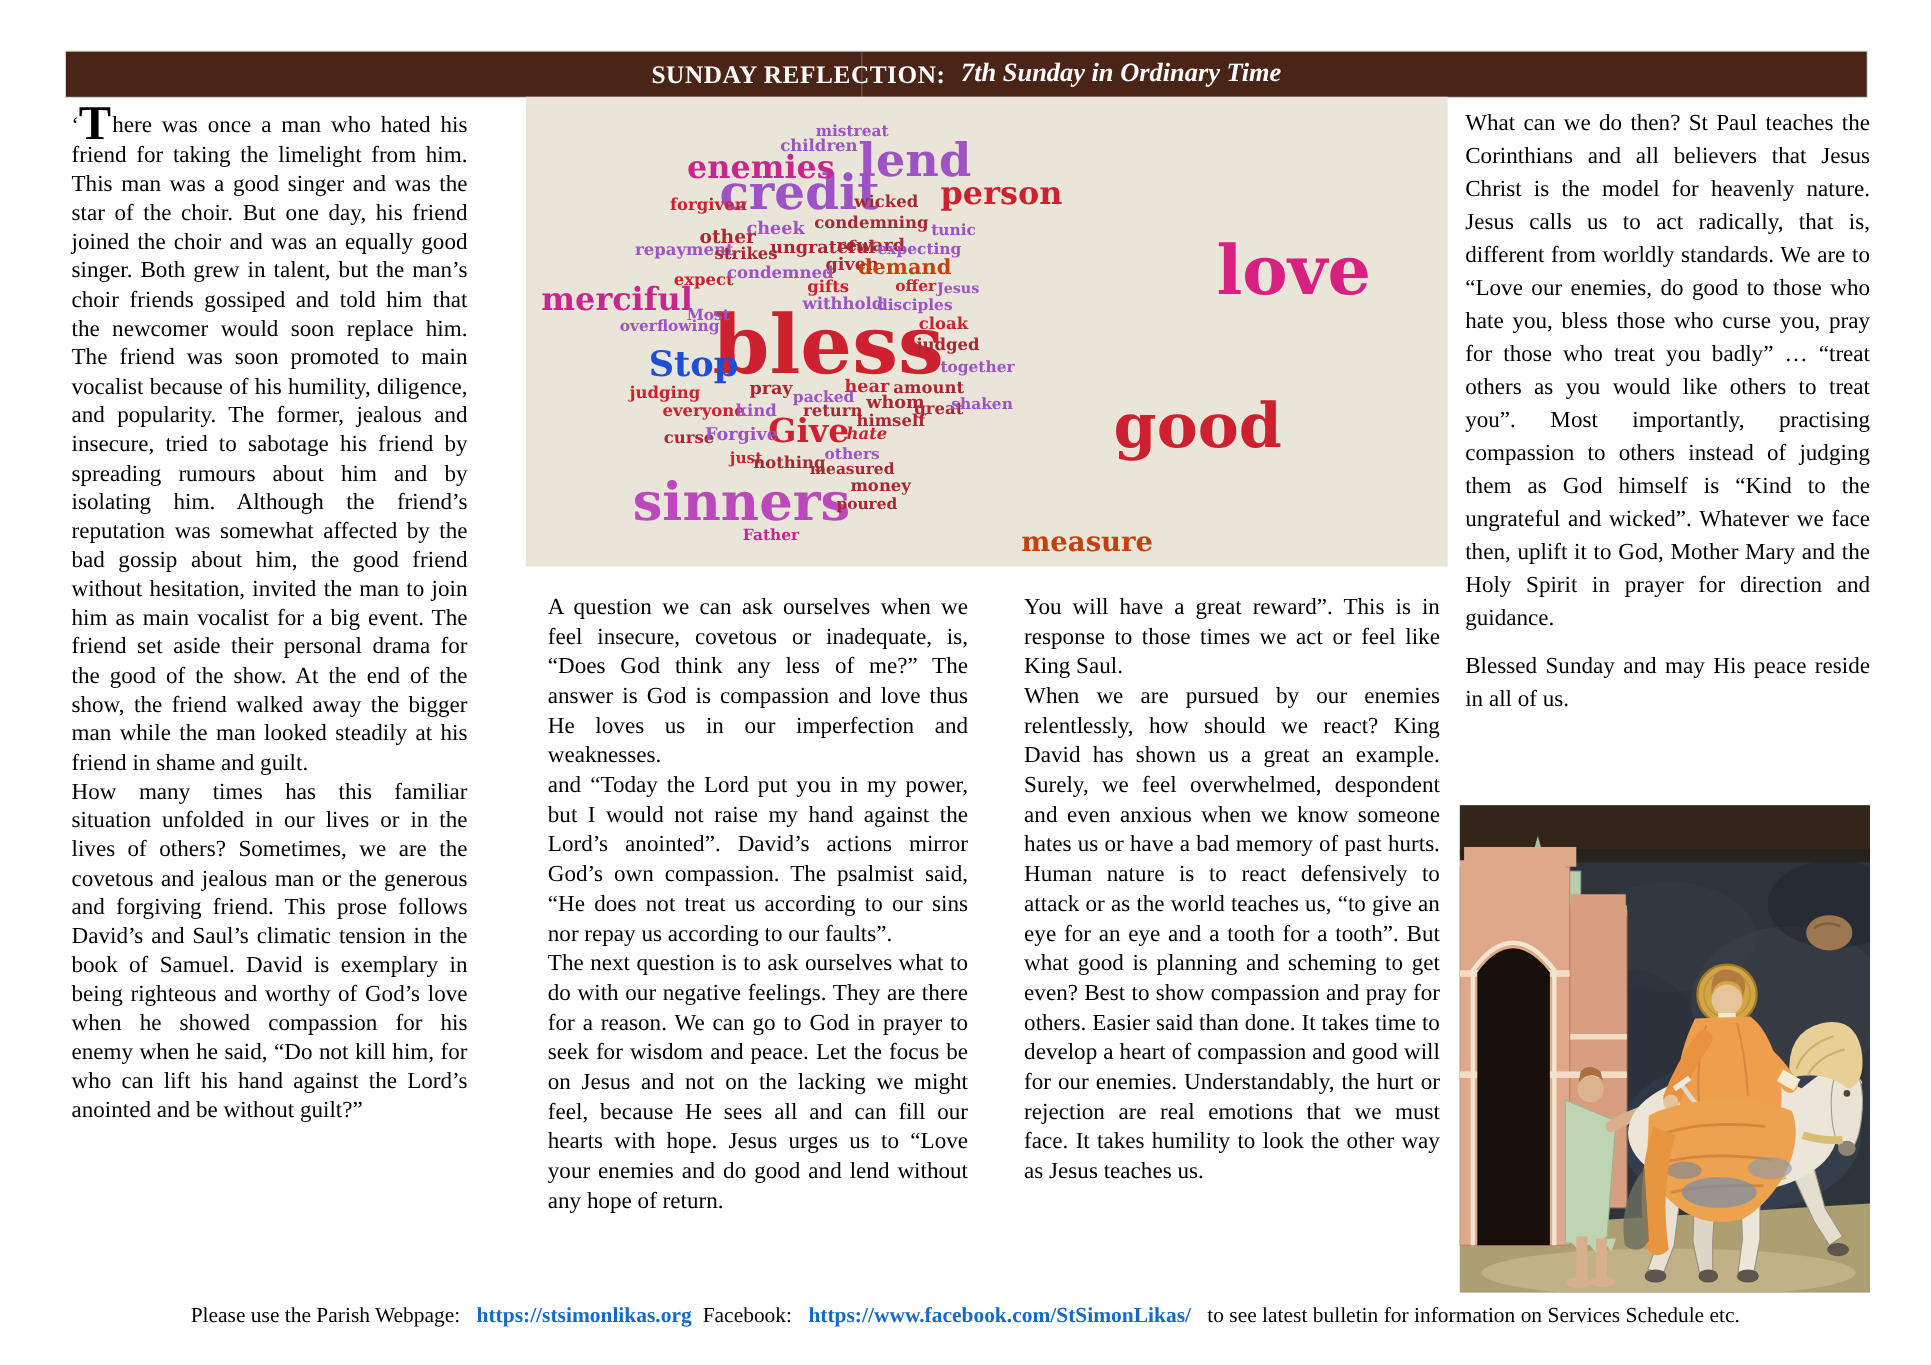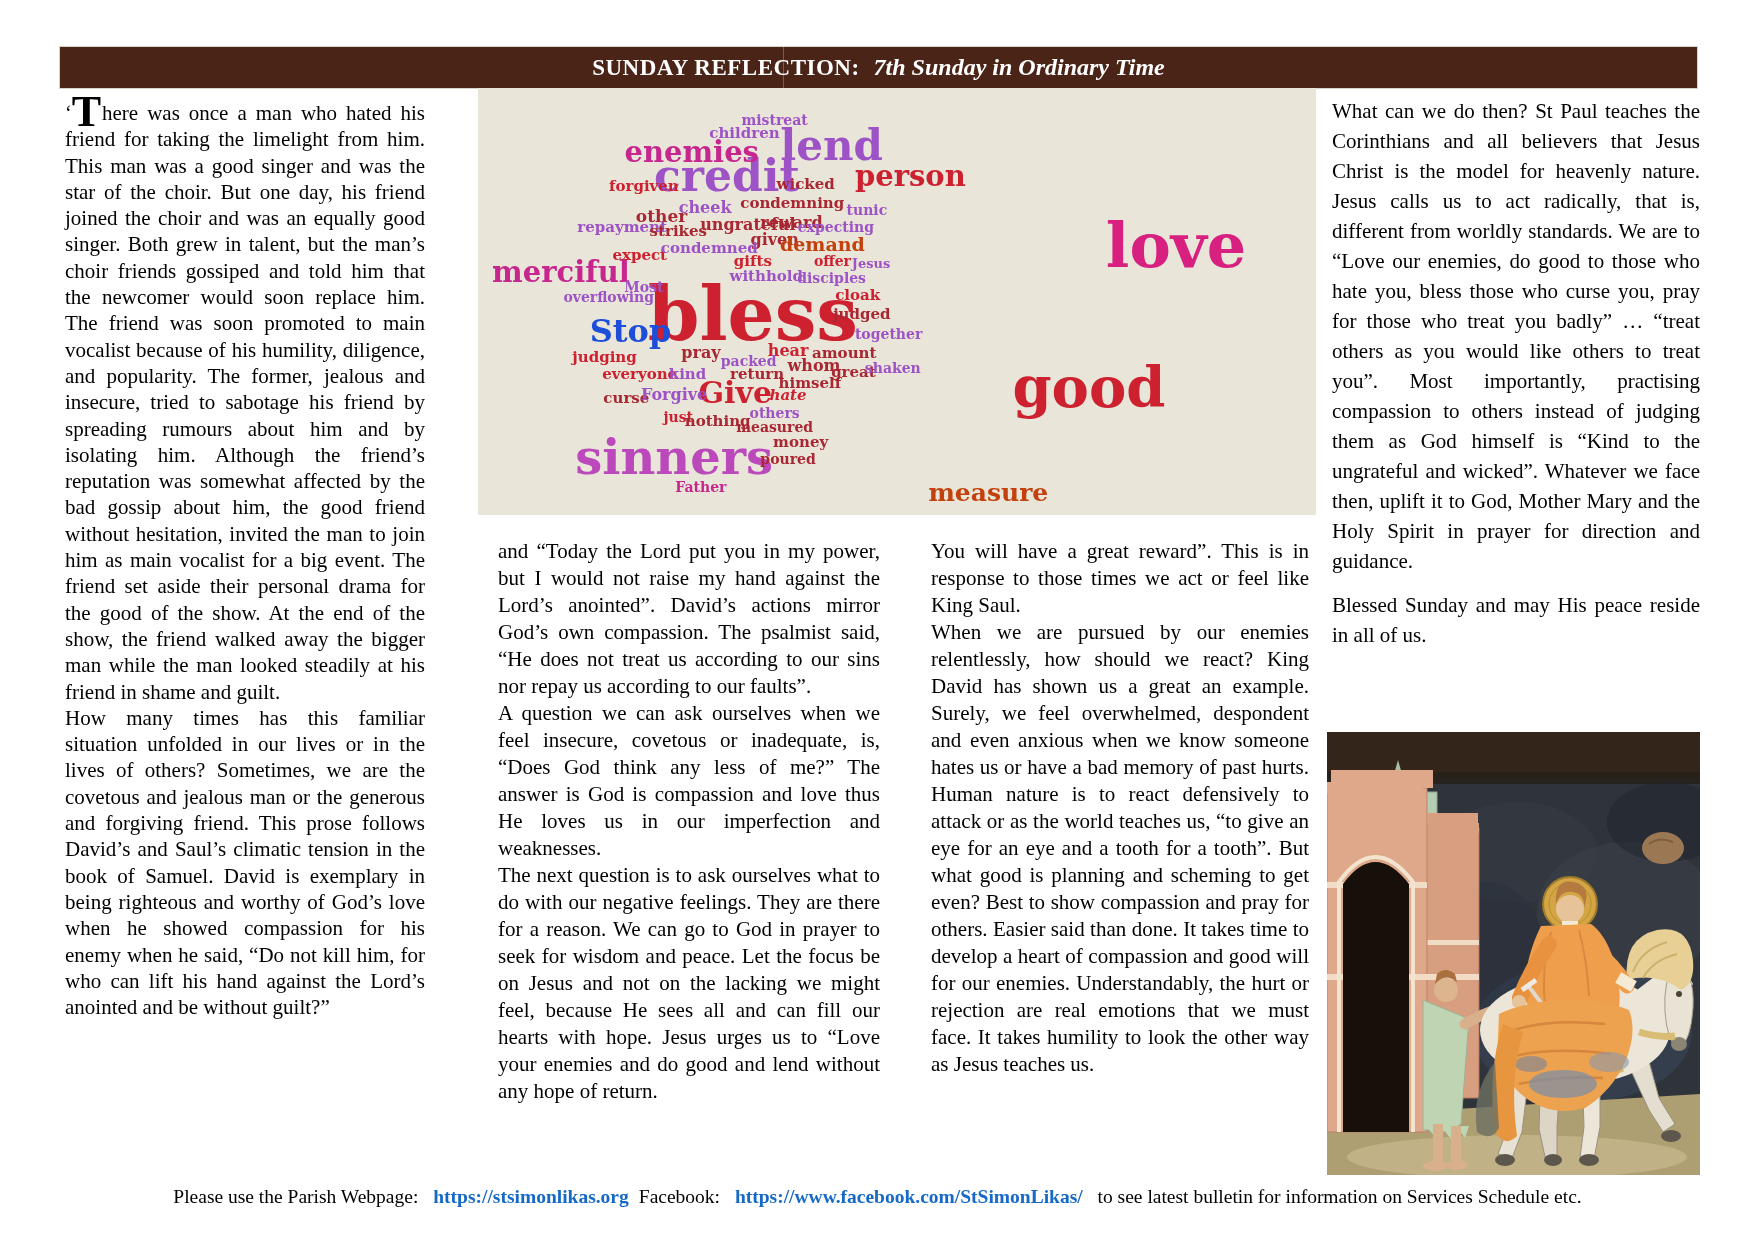--- a/index.html
+++ b/index.html
@@ -118,22 +118,22 @@
     <span style="left: 37%; top: 87%; font-size: 14px; color: rgb(169, 39, 50);">poured</span>
     <span style="left: 26.6%; top: 93.5%; font-size: 14px; color: rgb(198, 38, 142);">Father</span>
   </div>
 
 <div class="col" id="col1">
   <p><span class="dropcap-q">‘</span><span class="dropcap">T</span><span>here was once a man who hated his friend for taking the limelight from him. This man was a good singer and was the star of the choir. But one day, his friend joined the choir and was an equally good singer. Both grew in talent, but the man’s choir friends gossiped and told him that the newcomer would soon replace him. The friend was soon promoted to main vocalist because of his humility, diligence, and popularity. The former, jealous and insecure, tried to sabotage his friend by spreading rumours about him and by isolating him. Although the friend’s reputation was somewhat affected by the bad gossip about him, the good friend without hesitation, invited the man to join him as main vocalist for a big event. The friend set aside their personal drama for the good of the show. At the end of the show, the friend walked away the bigger man while the man looked steadily at his friend in shame and guilt.</span></p>
   <p>How many times has this familiar situation unfolded in our lives or in the lives of others? Sometimes, we are the covetous and jealous man or the generous and forgiving friend. This prose follows David’s and Saul’s climatic tension in the book of Samuel. David is exemplary in being righteous and worthy of God’s love when he showed compassion for his enemy when he said, “Do not kill him, for who can lift his hand against the Lord’s anointed and be without guilt?”</p>
 </div>
 
 <div class="col" id="col2">
+  <p>A question we can ask ourselves when we feel insecure, covetous or inadequate, is, “Does God think any less of me?” The answer is God is compassion and love thus He loves us in our imperfection and weaknesses.</p>
   <p>and “Today the Lord put you in my power, but I would not raise my hand against the Lord’s anointed”. David’s actions mirror God’s own compassion. The psalmist said, “He does not treat us according to our sins nor repay us according to our faults”.</p>
-  <p>A question we can ask ourselves when we feel insecure, covetous or inadequate, is, “Does God think any less of me?” The answer is God is compassion and love thus He loves us in our imperfection and weaknesses.</p>
   <p>The next question is to ask ourselves what to do with our negative feelings. They are there for a reason. We can go to God in prayer to seek for wisdom and peace. Let the focus be on Jesus and not on the lacking we might feel, because He sees all and can fill our hearts with hope. Jesus urges us to “Love your enemies and do good and lend without any hope of return.</p>
 </div>
 
 <div class="col" id="col3">
   <p>You will have a great reward”. This is in response to those times we act or feel like King Saul.</p>
   <p>When we are pursued by our enemies relentlessly, how should we react? King David has shown us a great an example. Surely, we feel overwhelmed, despondent and even anxious when we know someone hates us or have a bad memory of past hurts. Human nature is to react defensively to attack or as the world teaches us, “to give an eye for an eye and a tooth for a tooth”. But what good is planning and scheming to get even? Best to show compassion and pray for others. Easier said than done. It takes time to develop a heart of compassion and good will for our enemies. Understandably, the hurt or rejection are real emotions that we must face. It takes humility to look the other way as Jesus teaches us.</p>
 </div>
 
 <div class="col" id="col4">
   <p>What can we do then? St Paul teaches the Corinthians and all believers that Jesus Christ is the model for heavenly nature. Jesus calls us to act radically, that is, different from worldly standards. We are to “Love our enemies, do good to those who hate you, bless those who curse you, pray for those who treat you badly” … “treat others as you would like others to treat you”. Most importantly, practising compassion to others instead of judging them as God himself is “Kind to the ungrateful and wicked”. Whatever we face then, uplift it to God, Mother Mary and the Holy Spirit in prayer for direction and guidance.</p>

